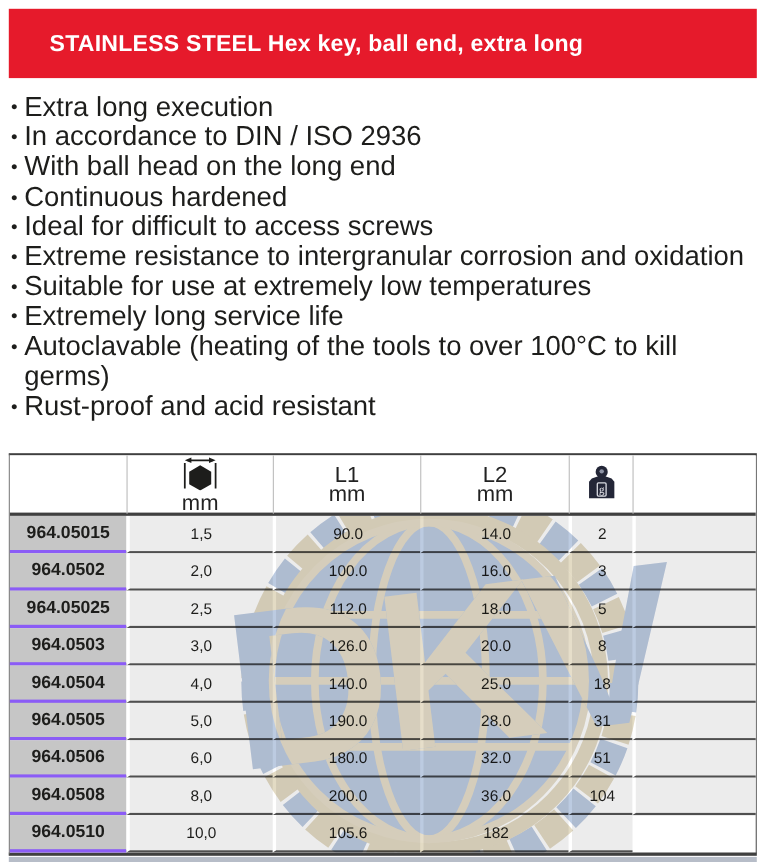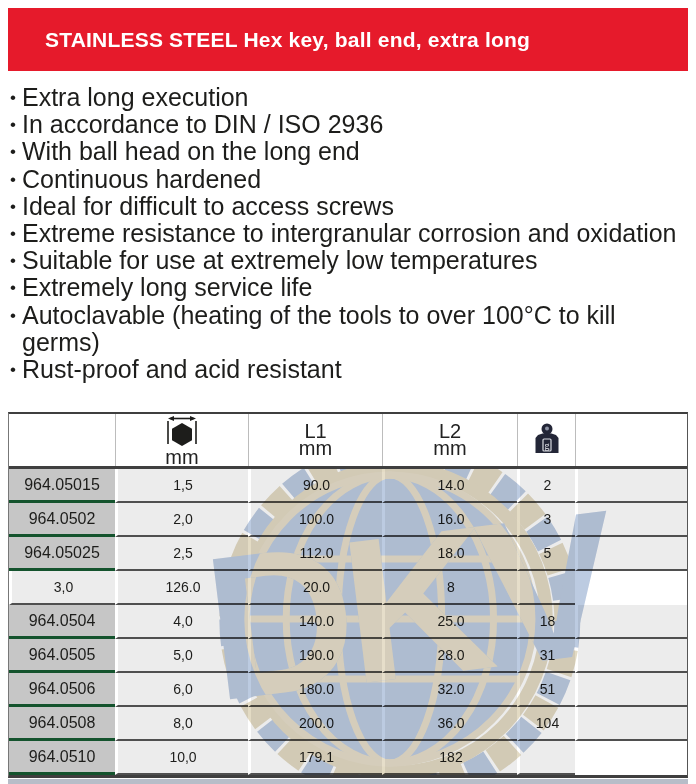--- a/index.html
+++ b/index.html
@@ -60,22 +60,22 @@
   .th:first-child { border-left: none; }
   .th .lbl { font-size: 20px; text-align: center; }
 
   .tbody { position: relative; }
   .row { height: 34px; }
   .cell {
     display: flex; align-items: center; justify-content: center;
     font-size: 14px;
   }
   .cell.code {
-    background: #c6c6c6; font-weight: normal; font-size: 16px;
-    border-bottom: 3px solid #14532d;
+    background: #c6c6c6; font-weight: bold; font-size: 16px;
+    border-bottom: 3px solid #8b5cf6;
   }
   .cell.data {
     background: #ececec;
     border-left: 3px solid #ffffff;
     border-bottom: 2px solid #4f4f4f;
   }
   .row:last-child .cell { border-bottom: none; }
 
   
   .watermark {
@@ -179,20 +179,21 @@
       <div class="grid-row row">
         <div class="cell code">964.05025</div>
         <div class="cell data">2,5</div>
         <div class="cell data">112.0</div>
         <div class="cell data">18.0</div>
         <div class="cell data">5</div>
         <div class="cell data"></div>
       </div>
 
       <div class="grid-row row">
+        <div class="cell code">964.0503</div>
         <div class="cell data">3,0</div>
         <div class="cell data">126.0</div>
         <div class="cell data">20.0</div>
         <div class="cell data">8</div>
         <div class="cell data"></div>
       </div>
 
       <div class="grid-row row">
         <div class="cell code">964.0504</div>
         <div class="cell data">4,0</div>
@@ -225,21 +226,21 @@
         <div class="cell data">8,0</div>
         <div class="cell data">200.0</div>
         <div class="cell data">36.0</div>
         <div class="cell data">104</div>
         <div class="cell data"></div>
       </div>
 
       <div class="grid-row row">
         <div class="cell code">964.0510</div>
         <div class="cell data">10,0</div>
-        <div class="cell data">179.1</div>
+        <div class="cell data">105.6</div>
         <div class="cell data">182</div>
         <div class="cell data"></div>
       </div>
 
       <div class="watermark">
         <svg width="100%" height="100%" viewBox="0 0 680 306" preserveAspectRatio="none">
           <defs>
             <clipPath id="globeclip">
                 <circle cx="382" cy="150" r="146"></circle>
               </clipPath>

